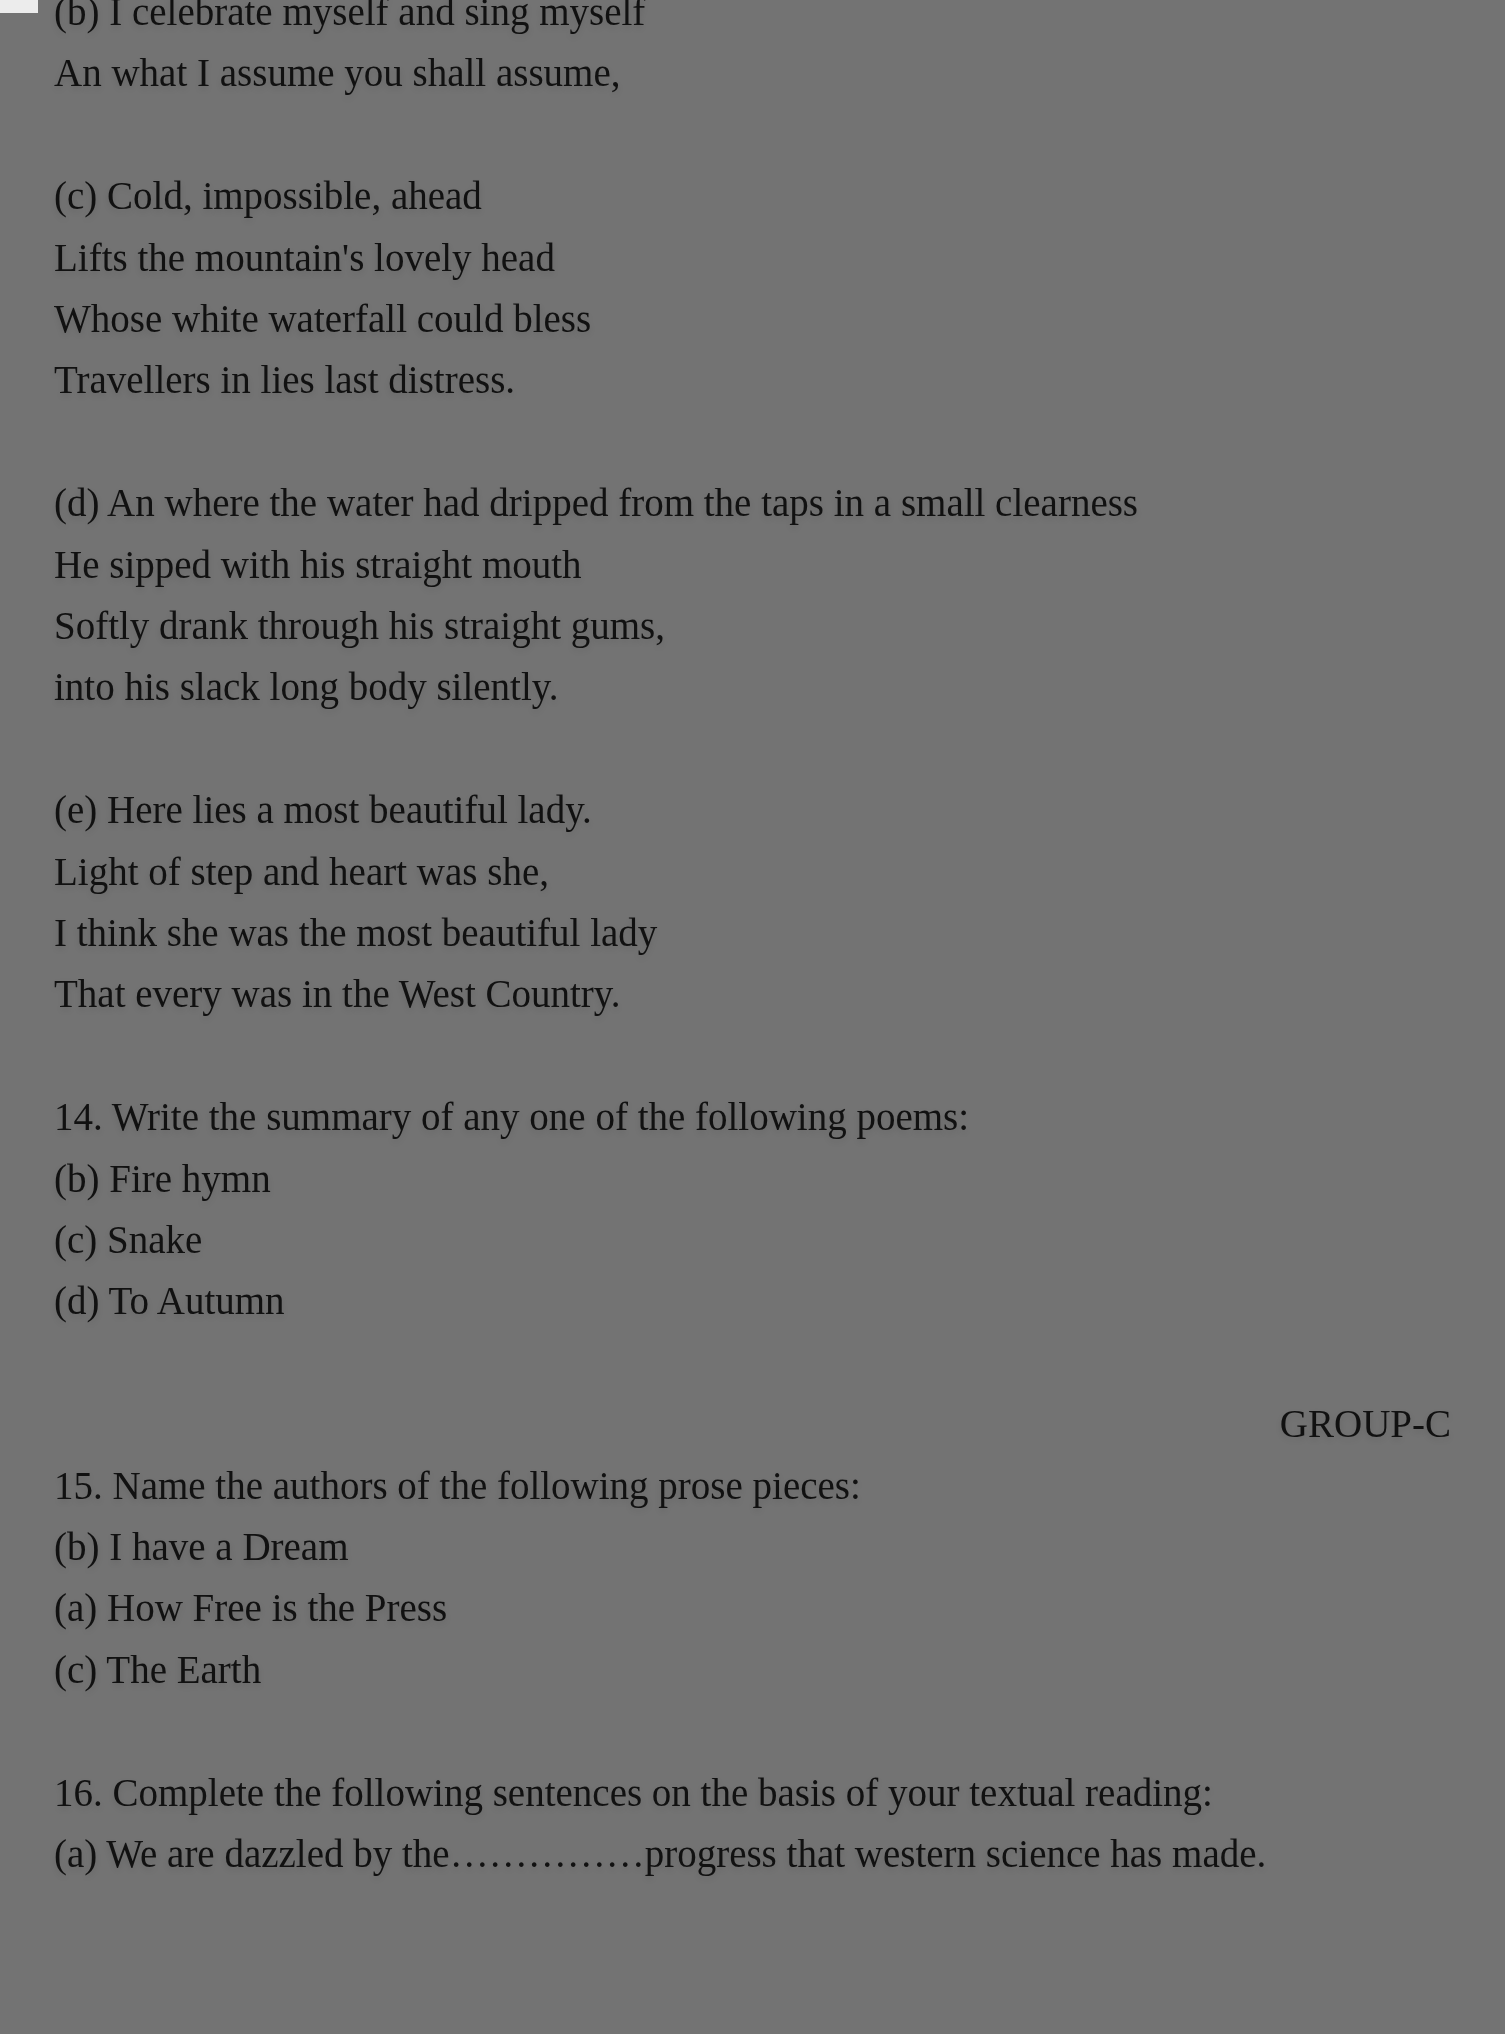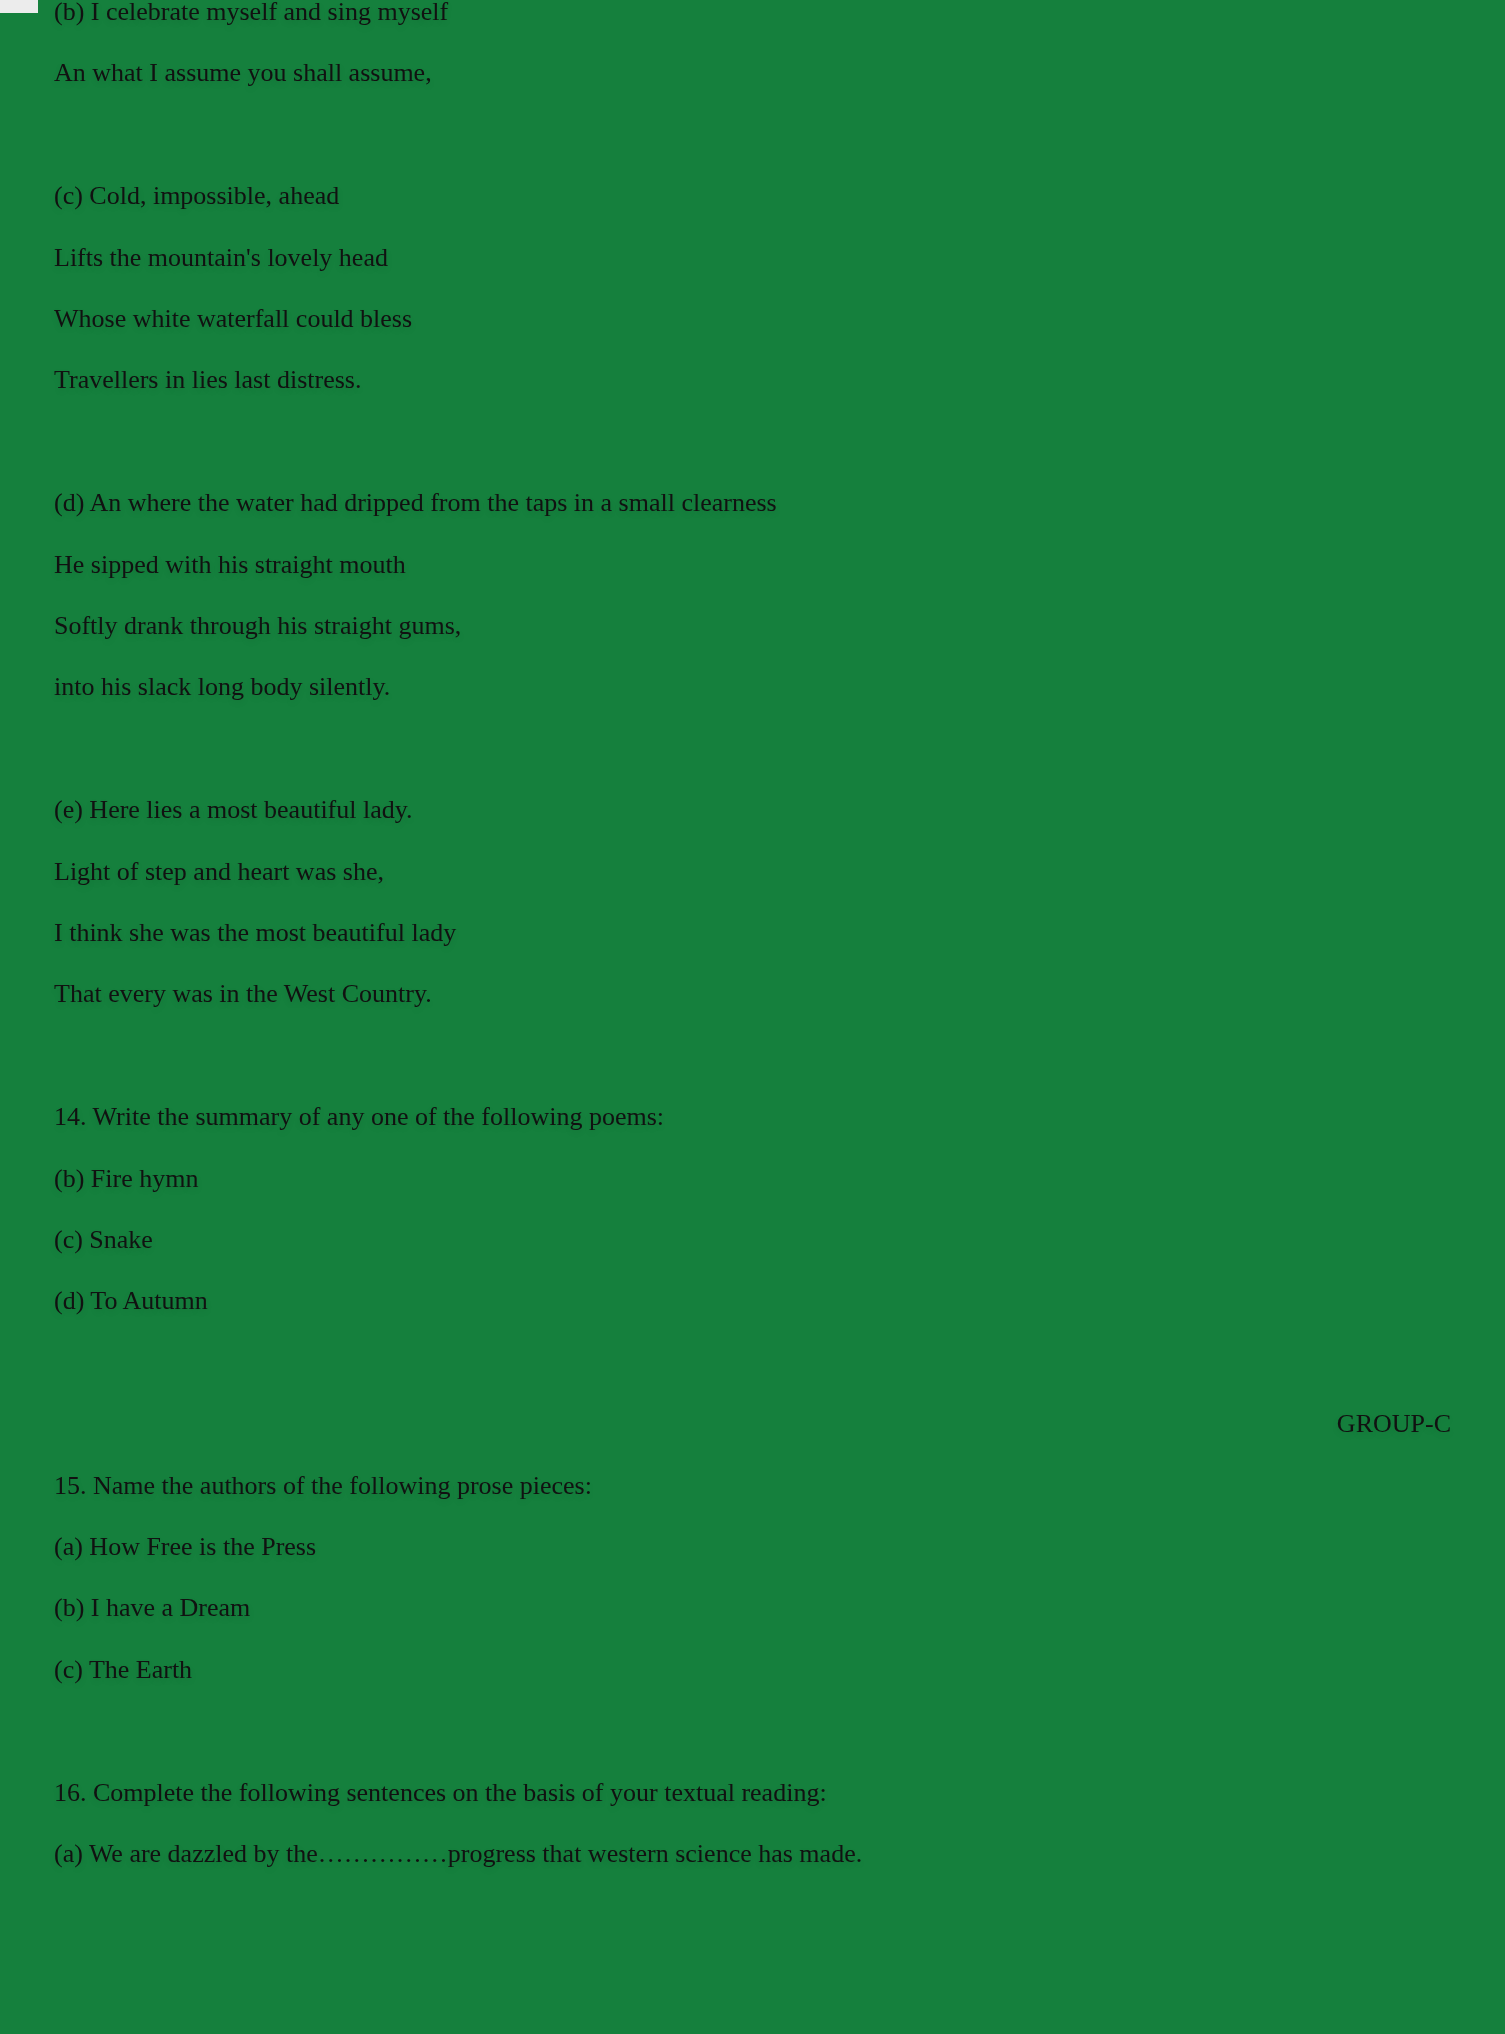--- a/index.html
+++ b/index.html
@@ -11,24 +11,24 @@
     width: 1505px;
     height: 2034px;
     overflow: hidden;
   }
   .page {
     position: relative;
     width: 1505px;
     height: 2034px;
     box-sizing: border-box;
     padding: 0 54px;
-    background: #15803d;
+    background: #737373;
     color: #111111;
     font-family: "Liberation Serif", "DejaVu Serif", serif;
-    font-size: 26px;
+    font-size: 39px;
     overflow: hidden;
   }
   .content {
     margin-top: -19px;
   }
   .stanza {
     margin: 0 0 61.4px 0;
   }
   .stanza p {
     margin: 0;
@@ -85,22 +85,22 @@
     <section class="stanza">
       <p>14. Write the summary of any one of the following poems:</p>
       <p>(b) Fire hymn</p>
       <p>(c) Snake</p>
       <p>(d) To Autumn</p>
     </section>
 
     <section class="stanza">
       <p class="heading">GROUP-C</p>
       <p>15. Name the authors of the following prose pieces:</p>
+      <p>(b) I have a Dream</p>
       <p>(a) How Free is the Press</p>
-      <p>(b) I have a Dream</p>
       <p>(c) The Earth</p>
     </section>
 
     <section class="stanza">
       <p>16. Complete the following sentences on the basis of your textual reading:</p>
       <p>(a) We are dazzled by the……………progress that western science has made.</p>
     </section>
 
   </div>
 </div>

